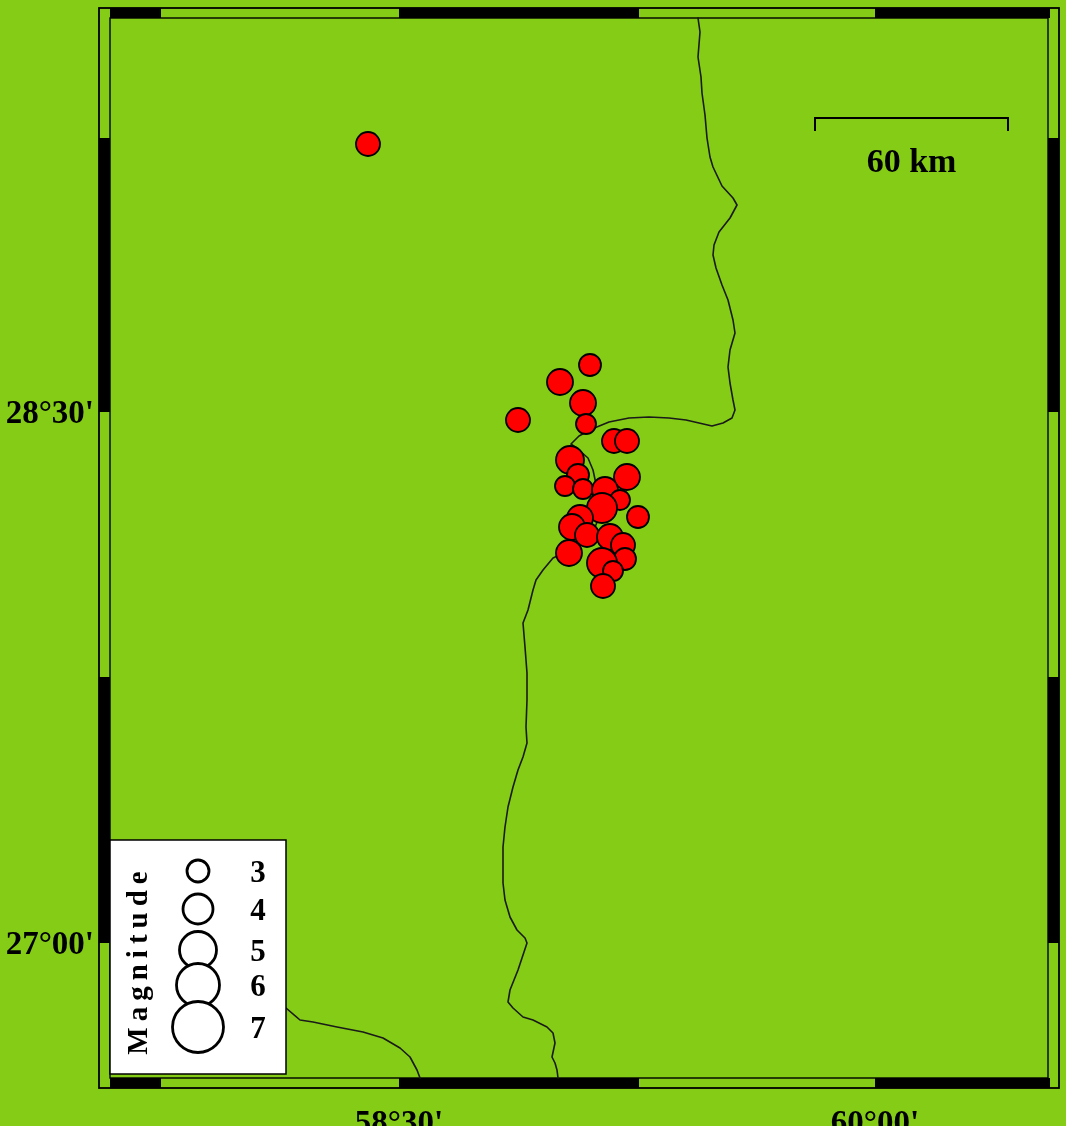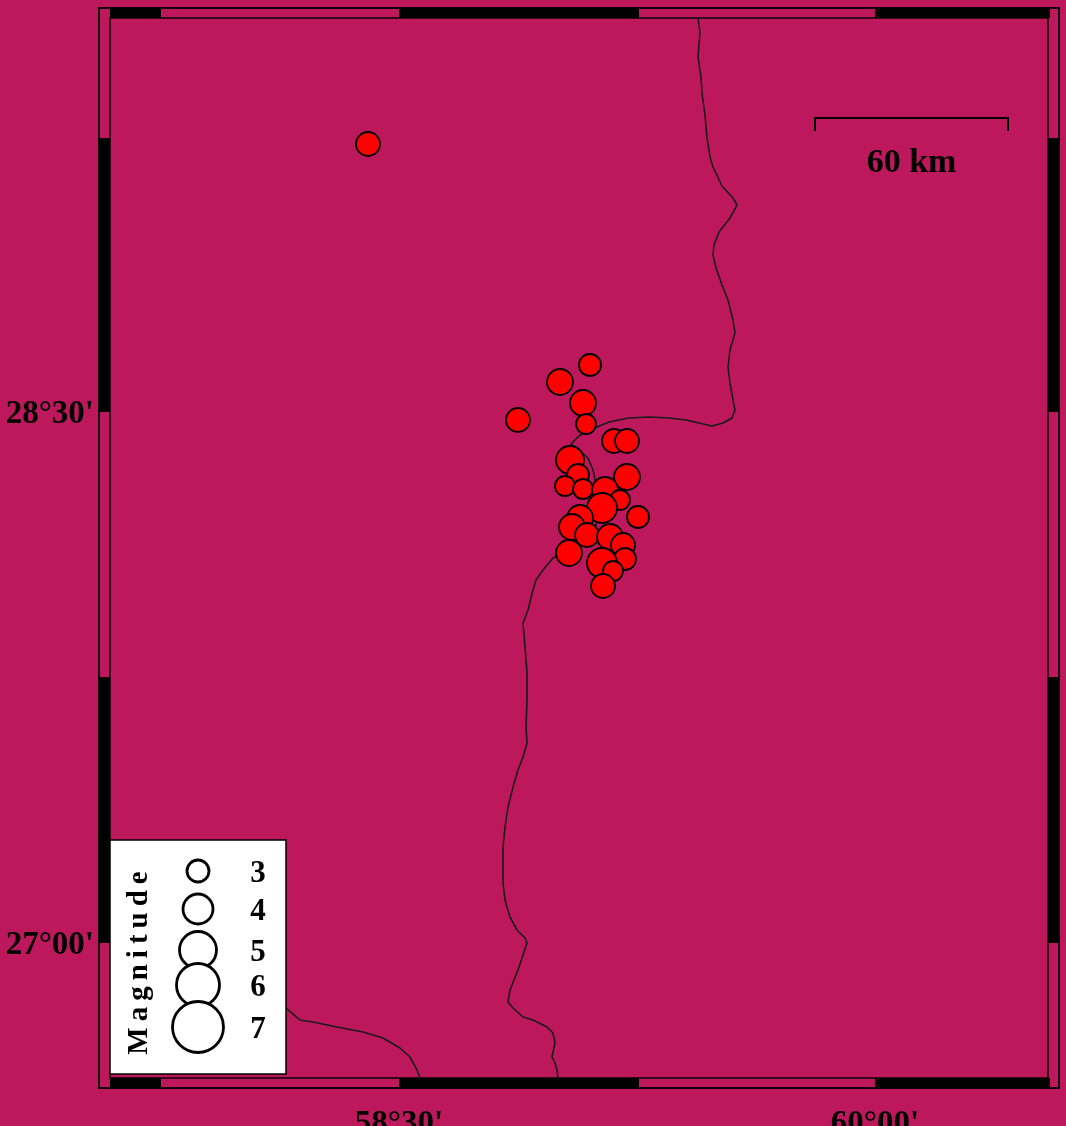--- a/index.html
+++ b/index.html
@@ -1,16 +1,16 @@
 <!DOCTYPE html>
 <html><head>
 <meta charset="utf-8">
 <style>
   html,body{margin:0;padding:0;background:#ffffff;}
-  #stage{position:relative;width:1066px;height:1126px;background:#be185d;overflow:hidden;}
+  #stage{position:relative;width:1066px;height:1126px;background:#84cc16;overflow:hidden;}
   svg text{font-family:"Liberation Serif","DejaVu Serif",serif;font-weight:bold;fill:#000000;}
   .axis-label{font-size:33px;}
   .scale-label{font-size:34px;}
   .legend-num{font-size:31px;}
   .legend-title{font-size:29px;letter-spacing:6px;}
 </style>
 </head>
 <body>
 
 <div id="stage">

